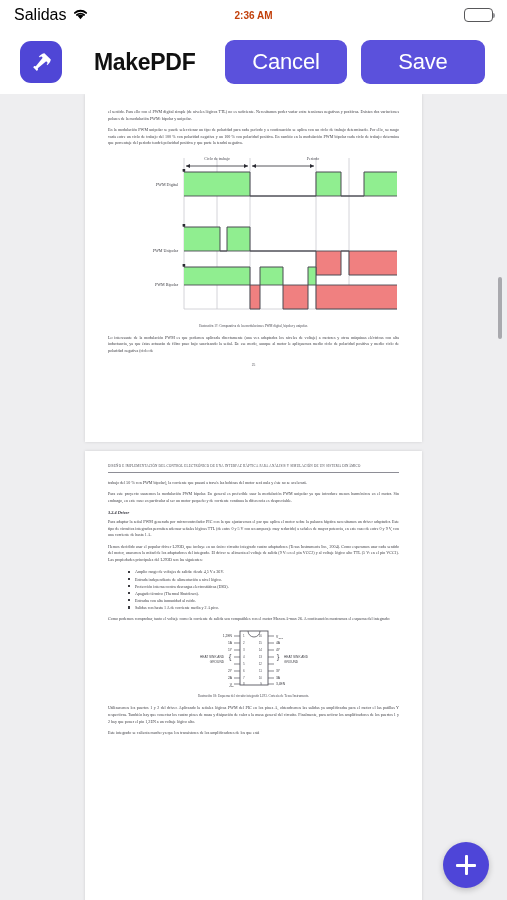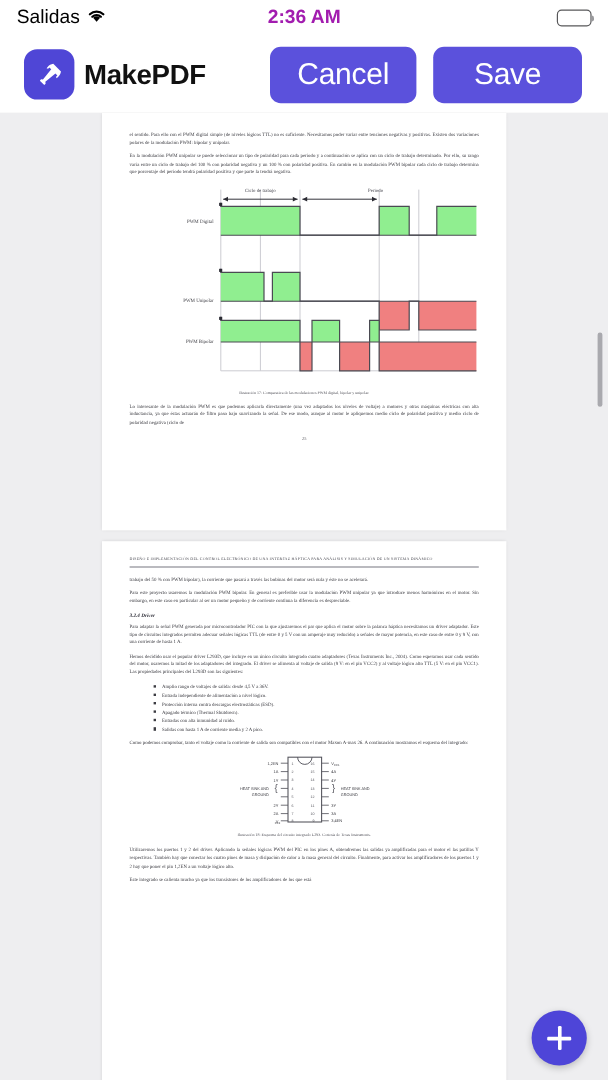--- a/index.html
+++ b/index.html
@@ -16,58 +16,58 @@
     height: 30px; width: 100%;
     background: #ffffff;
     display: flex; align-items: center;
     padding: 0 14px;
     position: relative;
   }
   .sb-left { display: flex; align-items: center; gap: 6px; }
   .wifi-icon { display:block; }
   .sb-time {
     position: absolute; left: 0; right: 0; text-align: center;
-    font-size: 16px; font-weight: 700; color: #a21caf; pointer-events: none;
+    font-size: 10px; font-weight: 700; color: #c2410c; pointer-events: none;
   }
   .sb-right { margin-left: auto; display: flex; align-items: center; }
   .battery {
     width: 29px; height: 14px;
     border: 1.6px solid #58585a; border-radius: 4px;
     position: relative; padding: 1.6px; background: #fff;
   }
   .battery::after {
     content: ""; position: absolute; right: -3.4px; top: 4px;
     width: 2.2px; height: 5px; background: #9a9a9d; border-radius: 0 2px 2px 0;
   }
   .battery-fill { width: 100%; height: 100%; background: #000; border-radius: 1.6px; }
 
   
   .topbar {
     height: 64px; width: 100%;
     background: #ffffff;
     display: flex; align-items: center;
     padding: 0 22px 0 20px;
-    gap: 4px;
+    gap: 28px;
   }
   .app-icon {
     width: 42px; height: 42px; border-radius: 11px;
     background: #4f46d6;
     display: flex; align-items: center; justify-content: center;
     flex: 0 0 auto;
   }
   .app-title {
     font-size: 23px; font-weight: 700; color: #111; letter-spacing: -0.3px;
     margin-left: 4px;
   }
   .topbar-actions { margin-left: auto; display: flex; gap: 14px; }
   .btn {
     border: none; border-radius: 9px;
     background: #5b51dc; color: #ffffff;
     font-family: "Liberation Sans", sans-serif;
-    font-size: 25px; font-weight: 400;
+    font-size: 22px; font-weight: 400;
     padding: 9px 0; cursor: pointer;
     letter-spacing: -0.2px;
   }
   .btn-cancel { width: 122px; }
   .btn-save { width: 124px; }
 
   
   .docarea {
     position: relative;
     width: 100%; height: 806px;

